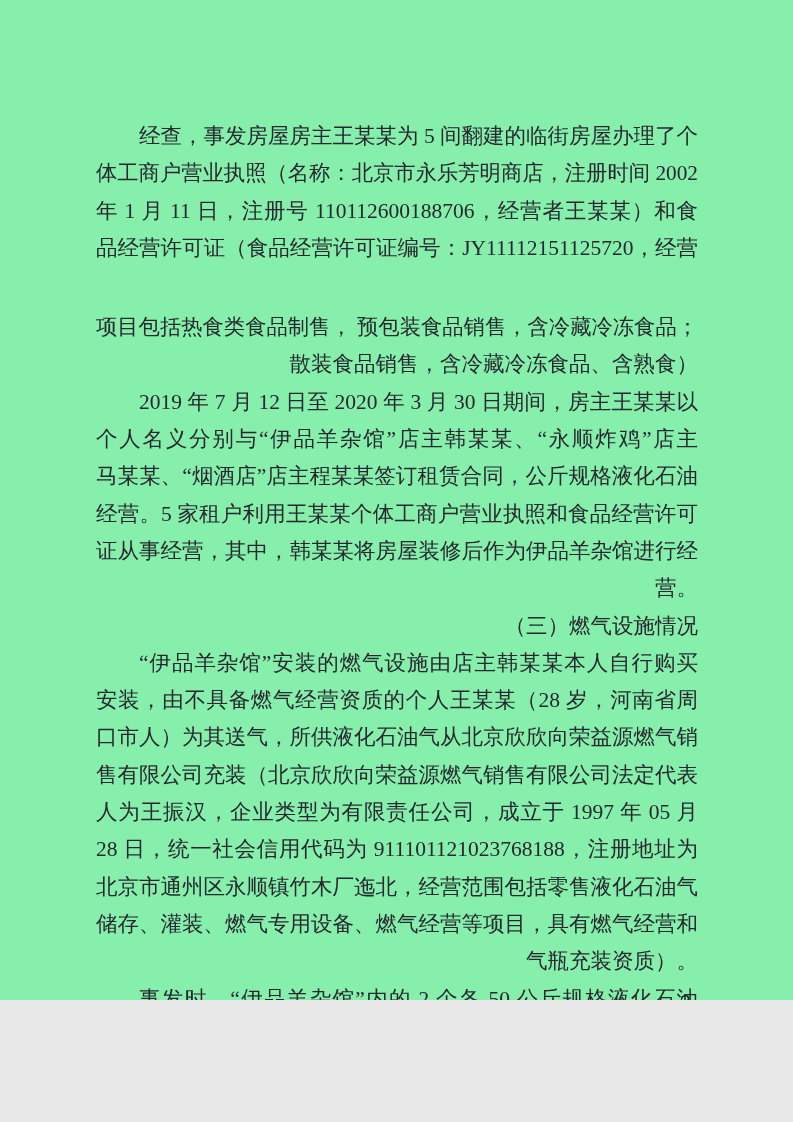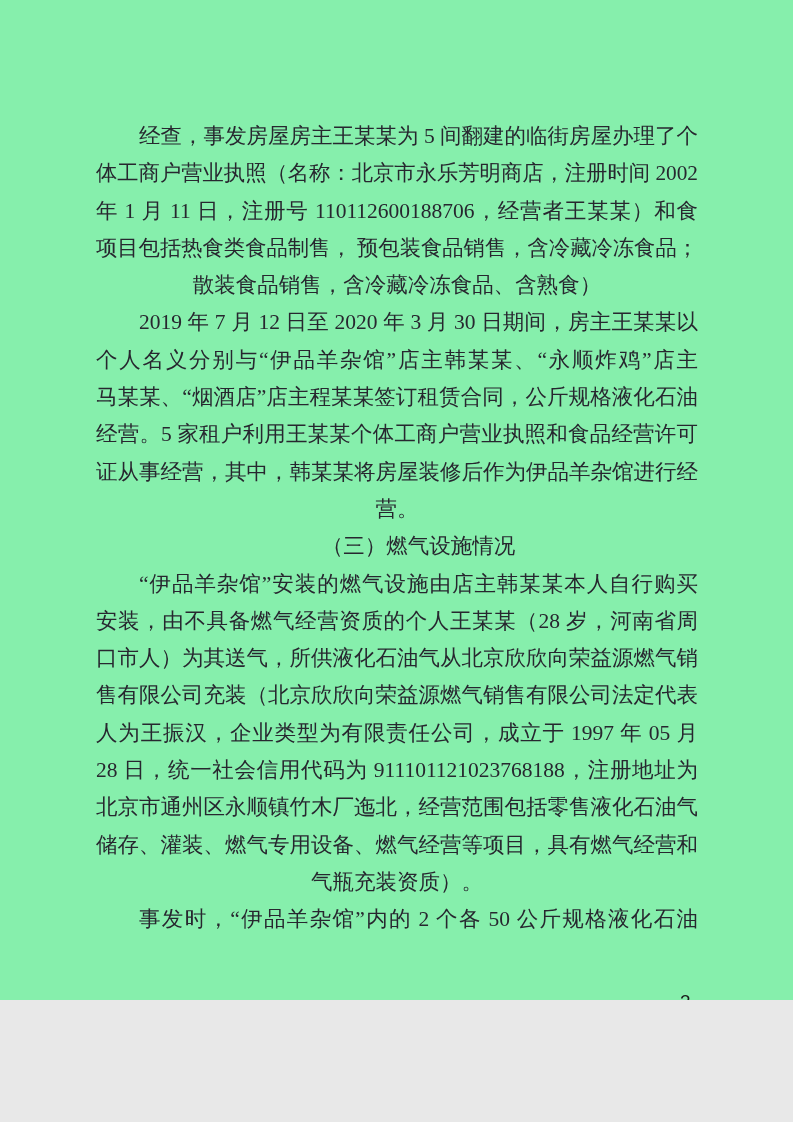--- a/index.html
+++ b/index.html
@@ -20,21 +20,21 @@
     position: absolute;
     left: 96px;
     top: 118px;
     width: 602px;
   }
   .line {
     height: 37.3px;
     line-height: 37.3px;
     font-size: 21.5px;
     white-space: nowrap;
-    text-align: center;
+    text-align: right;
   }
   .line.justify {
     text-align: justify;
     text-align-last: justify;
   }
   .line.indent {
     padding-left: 43px;
   }
   .line.heading {
     font-weight: normal;
@@ -49,21 +49,22 @@
   }
 </style>
 </head>
 <body>
 
 <div class="page">
   <div class="text-block" style="color: rgb(39, 39, 47);">
       <div class="line indent justify">经查，事发房屋房主王某某为 5 间翻建的临街房屋办理了个</div>
       <div class="line justify" style="text-align-last: left;"><span style="white-space: nowrap; display: inline-block; transform: scaleX(0.99115); transform-origin: left center;">体工商户营业执照（名称：北京市永乐芳明商店，注册时间 2002</span></div>
       <div class="line justify">年 1 月 11 日，注册号 110112600188706，经营者王某某）和食</div>
-      <div class="line justify" style="text-align-last: left;"><span style="white-space: nowrap; display: inline-block; transform: scaleX(0.99115); transform-origin: left center;">项目包括热食类食品制售， 预包装食品销售，含冷藏冷冻食品；</span></div>
+      <div class="line justify">品经营许可证（食品经营许可证编号：JY11112151125720，经营</div>
+      <div class="line justify" style="text-align-last: left; margin-top: 42px;"><span style="white-space: nowrap; display: inline-block; transform: scaleX(0.99115); transform-origin: left center;">项目包括热食类食品制售， 预包装食品销售，含冷藏冷冻食品；</span></div>
       <div class="line">散装食品销售，含冷藏冷冻食品、含熟食）</div>
       <div class="line indent justify">2019 年 7 月 12 日至 2020 年 3 月 30 日期间，房主王某某以</div>
       <div class="line justify">个人名义分别与“伊品羊杂馆”店主韩某某、“永顺炸鸡”店主</div>
       <div class="line justify">马某某、“烟酒店”店主程某某签订租赁合同，公斤规格液化石油</div>
       <div class="line justify">经营。5 家租户利用王某某个体工商户营业执照和食品经营许可</div>
       <div class="line justify">证从事经营，其中，韩某某将房屋装修后作为伊品羊杂馆进行经</div>
       <div class="line">营。</div>
       <div class="line indent heading">（三）燃气设施情况</div>
       <div class="line indent justify">“伊品羊杂馆”安装的燃气设施由店主韩某某本人自行购买</div>
       <div class="line justify">安装，由不具备燃气经营资质的个人王某某（28 岁，河南省周</div>

